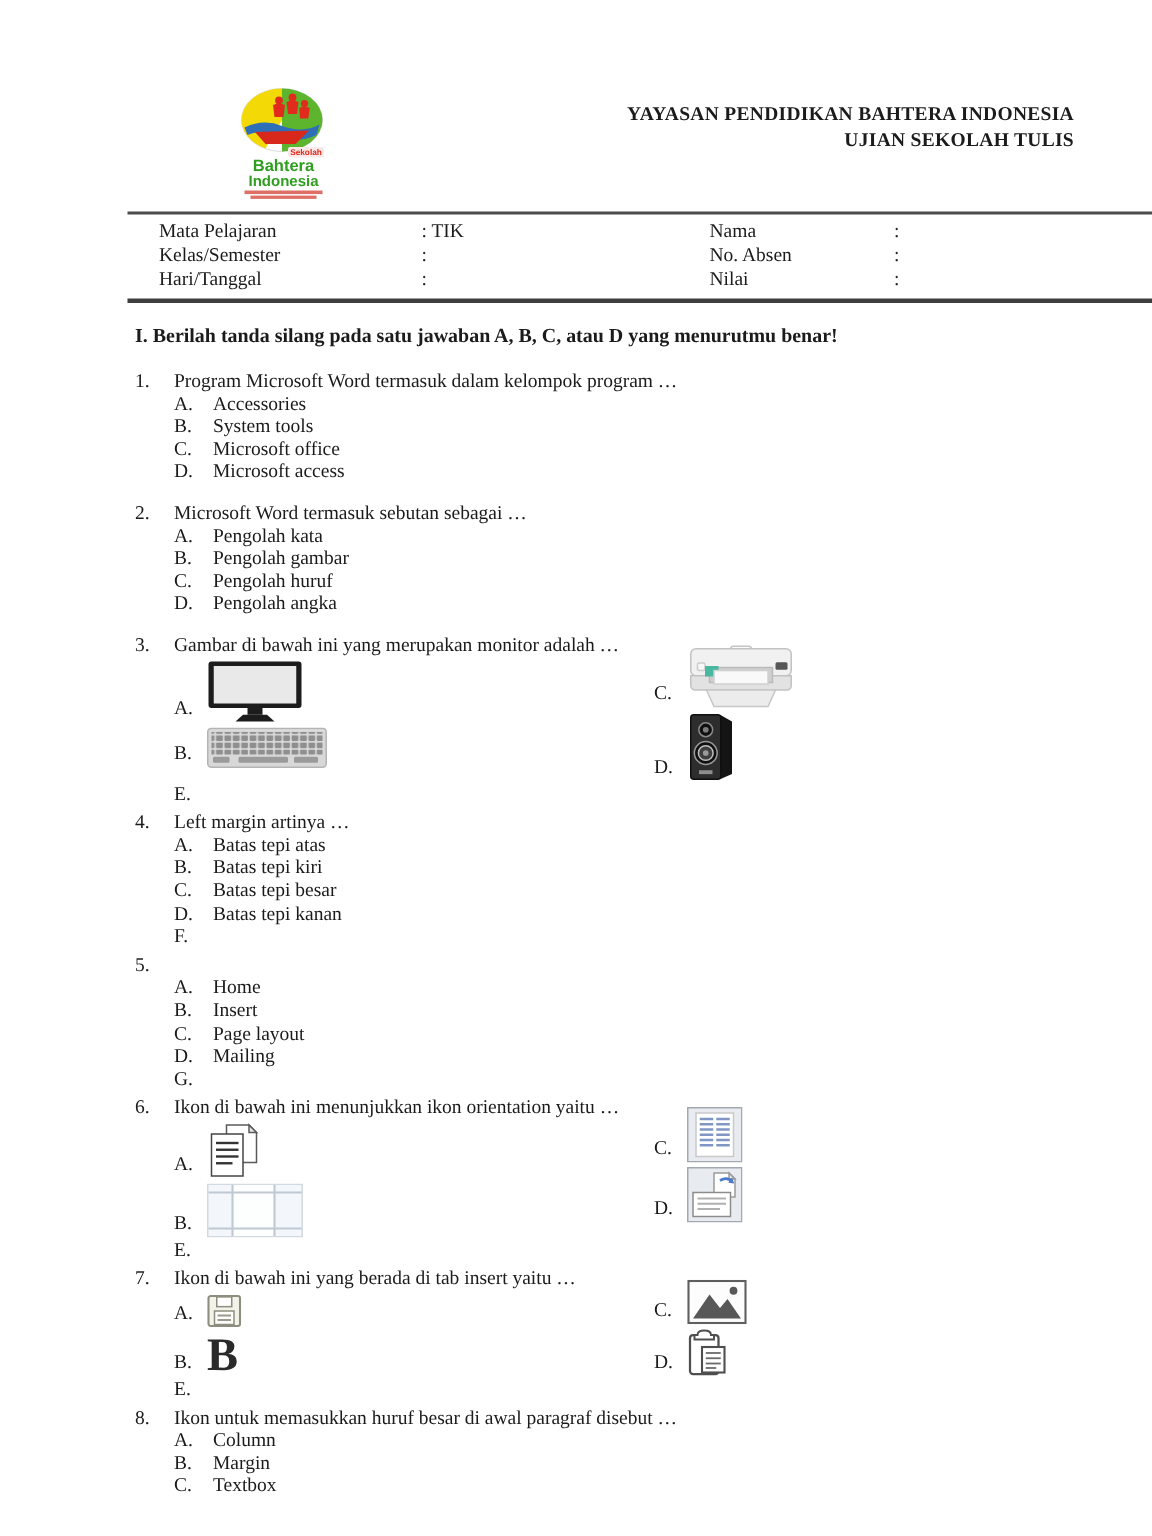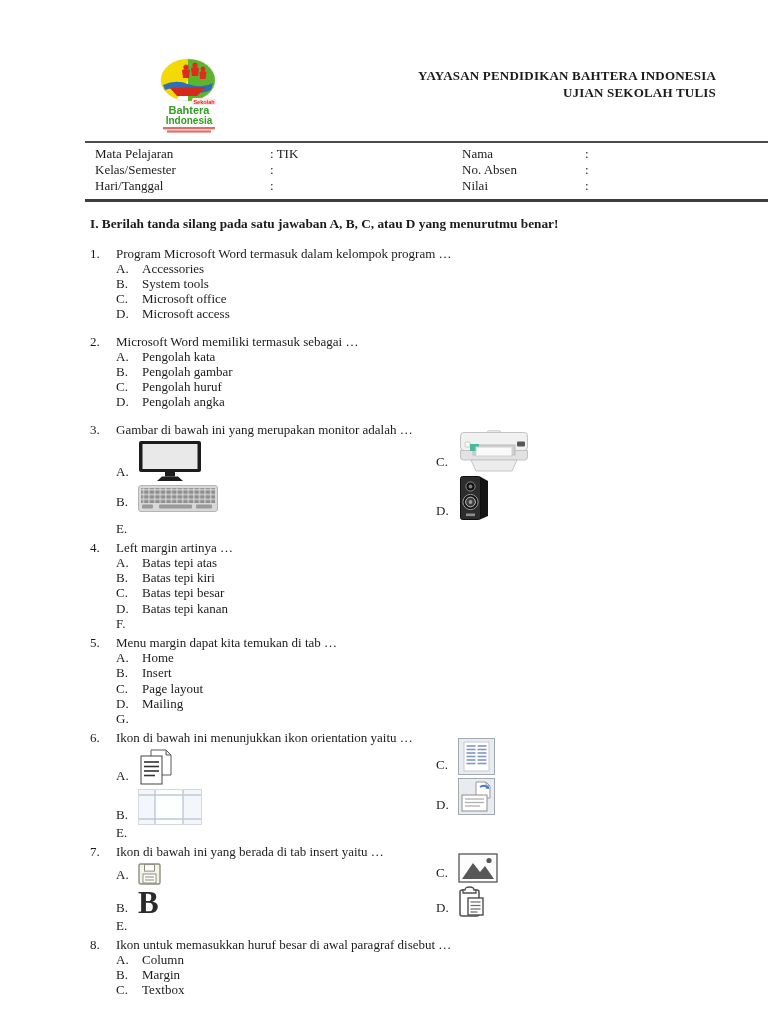--- a/index.html
+++ b/index.html
@@ -17,21 +17,21 @@
   .t-serif { font-weight:bold; font-size:13px; line-height:17px; letter-spacing:0.2px; }
   .t-sans  { font-weight:bold; font-family:"Liberation Sans", sans-serif; font-size:14.5px; line-height:18px; letter-spacing:0.3px; }
 
   
   .info-table {
     margin:7px 0 0 85px; width:683px;
     border-top:2px solid #4c4c4c; border-bottom:3px solid #3e3e3e;
     padding:3px 0 4px 10px;
   }
   .info-row { display:flex; line-height:16.2px; }
-  .c1 { width:175px; } .c2 { width:192px; } .c3 { width:123px; } .c4 { flex:1; }
+  .c1 { width:175px;margin-left:11px; } .c2 { width:192px; } .c3 { width:123px; } .c4 { flex:1; }
 
   
   .section-heading { margin:14px 40px 10px 90px; font-weight:bold; font-size:13.3px; }
 
   
   .questions { margin:14px 0 0 90px; }
   .q { margin-bottom:12px; }
   .q-tight { margin-bottom:4px; }
   .qhead { display:flex; line-height:15.2px; }
   .qnum { width:26px; flex:0 0 auto; }
@@ -138,21 +138,21 @@
         <div class="opt">
             <span class="optletter">D.</span>
             <span>Microsoft access</span>
           </div>
       </div>
     </div>
 
     <div class="q">
       <div class="qhead">
         <span class="qnum">2.</span>
-        <span class="qtext">Microsoft Word memiliki termasuk sebagai …</span>
+        <span class="qtext">Microsoft Word termasuk sebutan sebagai …</span>
       </div>
       <div class="opts">
         <div class="opt">
             <span class="optletter">A.</span>
             <span>Pengolah kata</span>
           </div>
         <div class="opt">
             <span class="optletter">B.</span>
             <span>Pengolah gambar</span>
           </div>
@@ -268,21 +268,20 @@
         <div class="opt">
             <span class="optletter">F.</span>
             <span></span>
           </div>
       </div>
     </div>
 
     <div class="q q-tight">
       <div class="qhead">
         <span class="qnum">5.</span>
-        <span class="qtext">Menu margin dapat kita temukan di tab …</span>
       </div>
       <div class="opts">
         <div class="opt">
             <span class="optletter">A.</span>
             <span>Home</span>
           </div>
         <div class="opt">
             <span class="optletter">B.</span>
             <span>Insert</span>
           </div>

